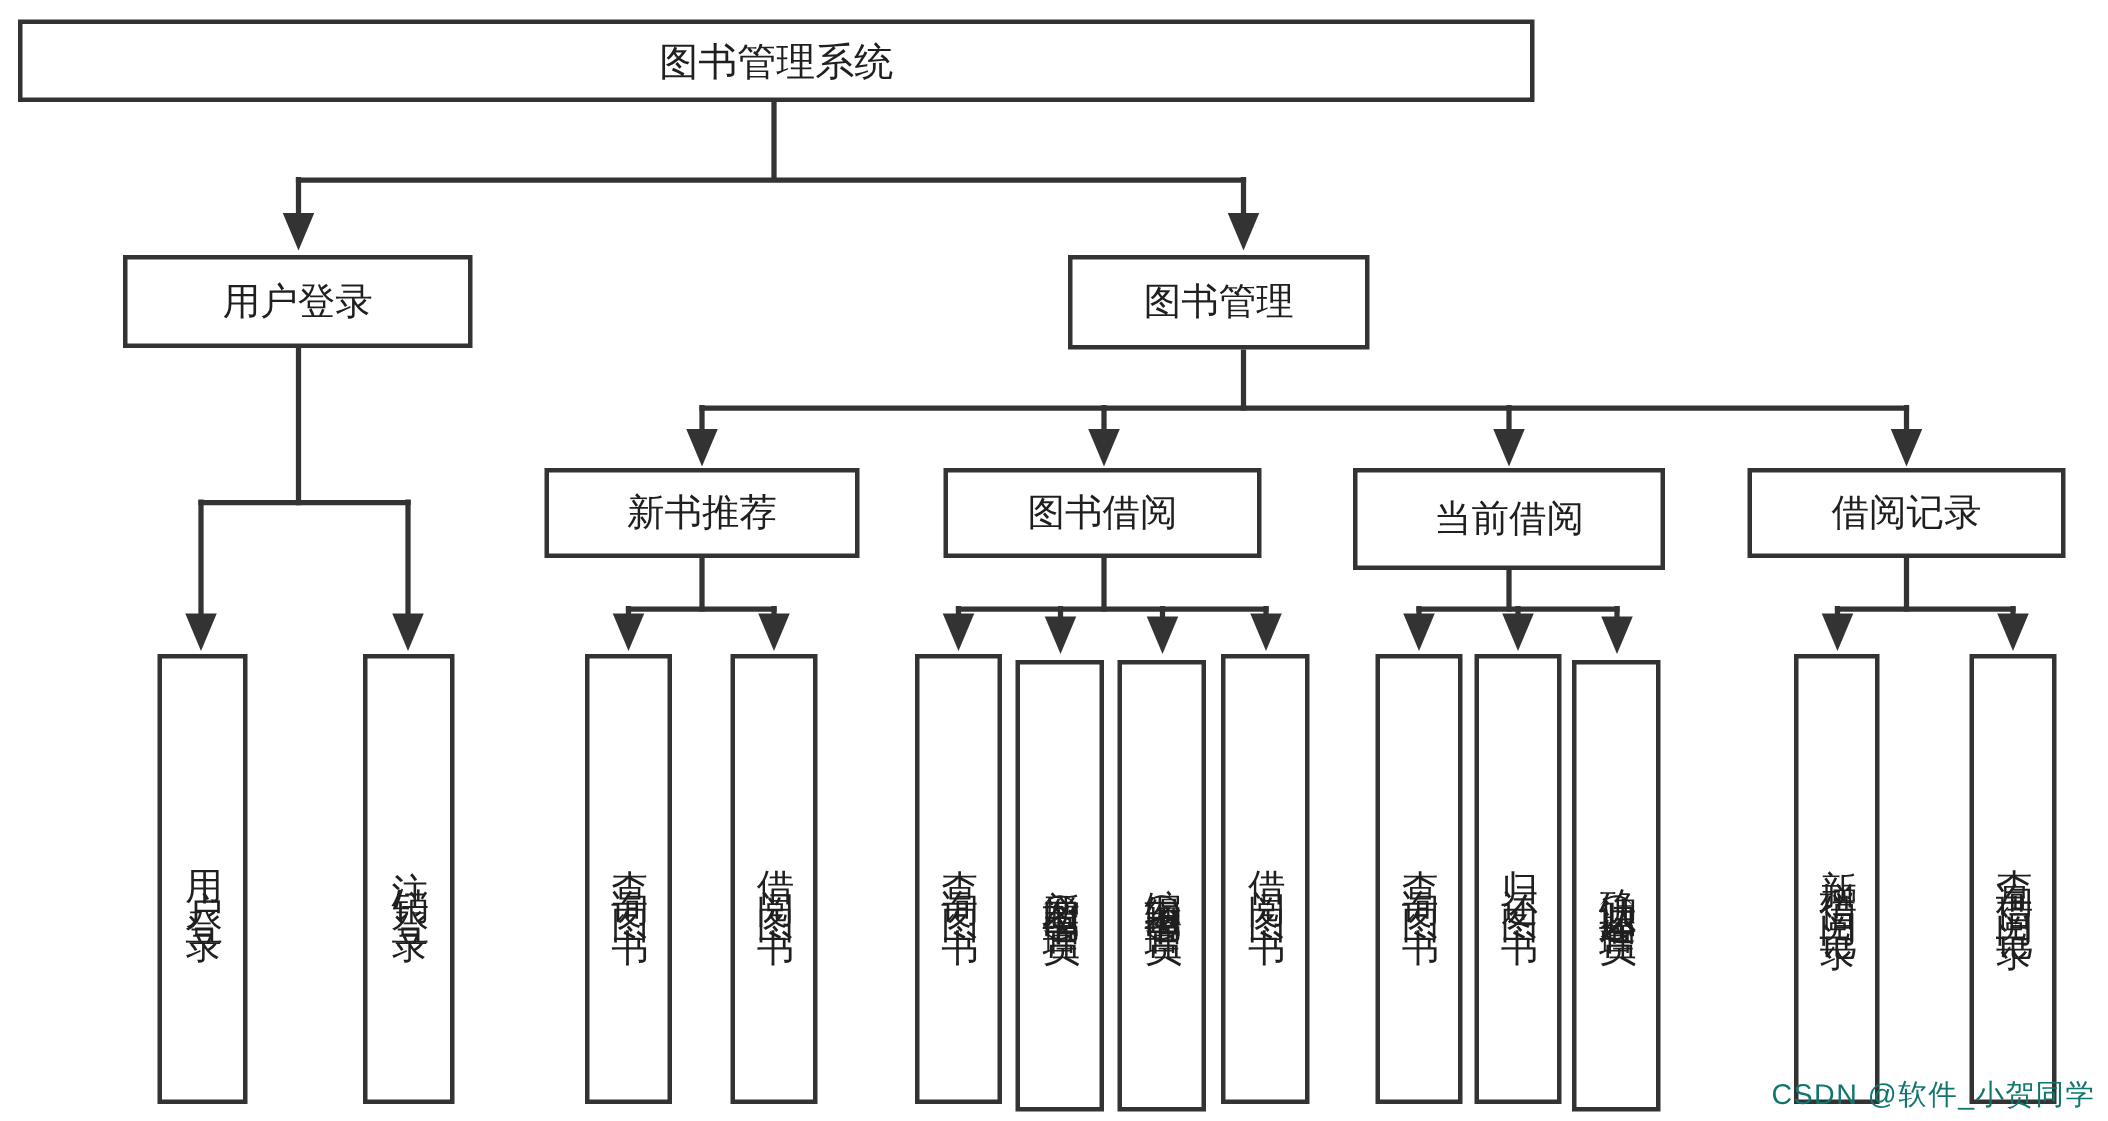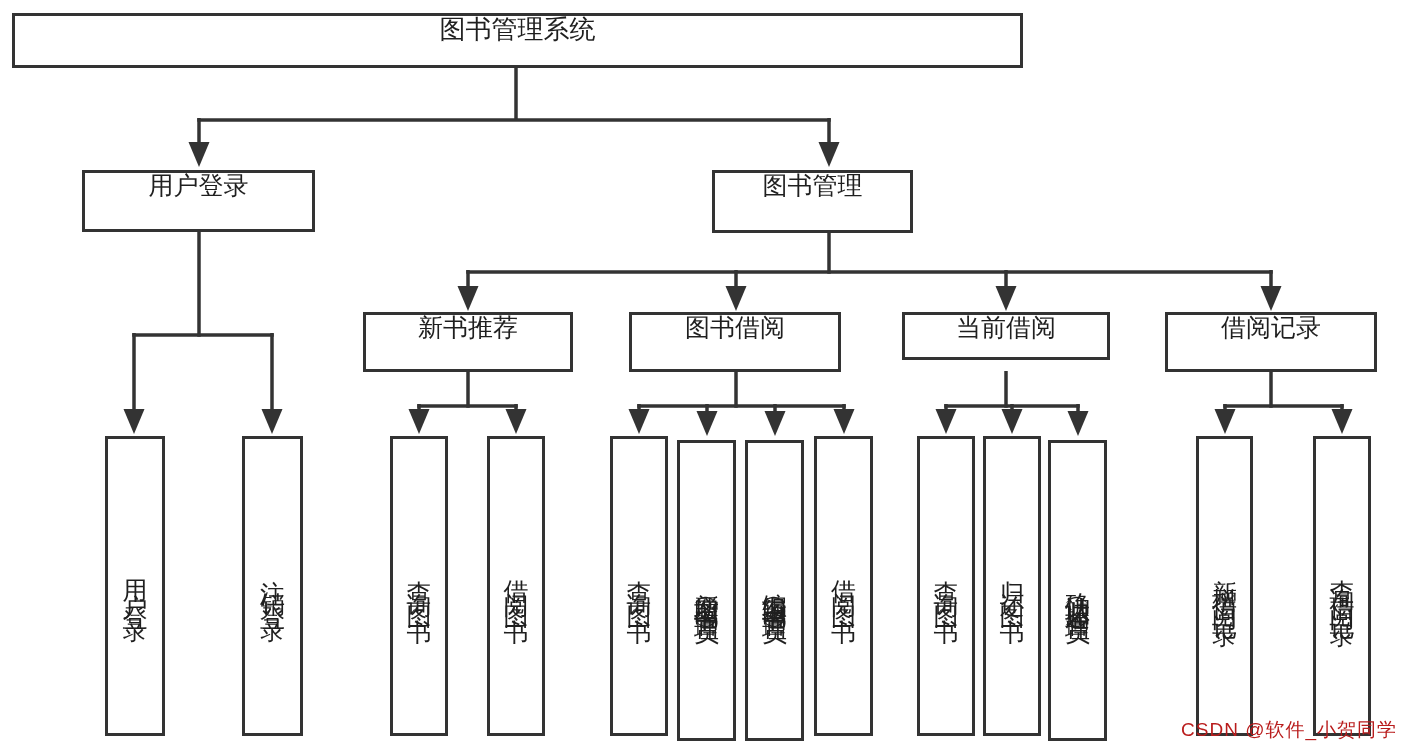--- a/index.html
+++ b/index.html
@@ -13,41 +13,41 @@
   }
   svg.connectors { position:absolute; left:0; top:0; width:1405px; height:747px; }
   svg.connectors line { stroke:#333333; stroke-width:3.5; }
   svg.connectors polygon { fill:#333333; stroke:none; }
 
   .node {
     position:absolute;
     box-sizing:border-box;
     background:#ffffff;
     border:3px solid #333333;
-    display:flex; justify-content:center;
+    display:flex; align-items:center; justify-content:center;
     font-size:25px;
     line-height:1;
     text-align:center;
     z-index:2;
   }
   .node.root { font-size:26px; }
   .node.v span {
     writing-mode:vertical-rl;
     text-orientation:mixed;
     letter-spacing:13px;
     white-space:nowrap;
   }
   .node.v.med span { letter-spacing:9px; }
   .node.v.long span { letter-spacing:4px; }
 
   .watermark {
     position:absolute;
     right:8px; bottom:4px;
     font-size:19px;
-    color:#b91c1c;
+    color:#0f766e;
     letter-spacing:1px;
     z-index:5;
     white-space:nowrap;
   }
 </style>
 </head>
 <body>
 
 <div class="canvas">
 
@@ -123,21 +123,21 @@
   <div class="node" style="left:712px; top:170px; width:201px; height:63px;">
     <span>图书管理</span>
   </div>
 
   <div class="node" style="left:629px; top:312px; width:212px; height:60px;">
     <span>图书借阅</span>
   </div>
   <div class="node" style="left:363px; top:312px; width:210px; height:60px;">
     <span>新书推荐</span>
   </div>
-  <div class="node" style="left:902px; top:312px; width:208px; height:48px;">
+  <div class="node" style="left:902px; top:312px; width:208px; height:68px;">
     <span>当前借阅</span>
   </div>
   <div class="node" style="left:1165px; top:312px; width:212px; height:60px;">
     <span>借阅记录</span>
   </div>
 
   <div class="node v" style="left:105px; top:436px; width:60px; height:300px;">
     <span>用户登录</span>
   </div>
   <div class="node v" style="left:242px; top:436px; width:61px; height:300px;">

